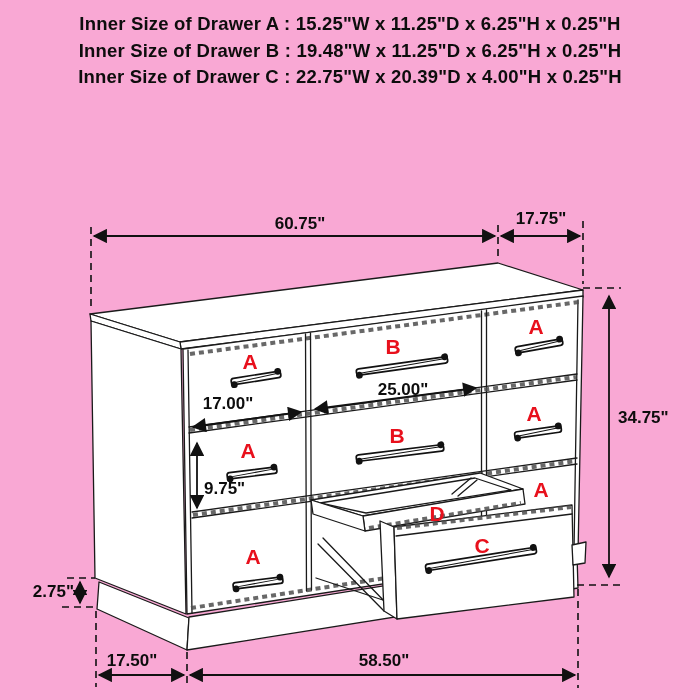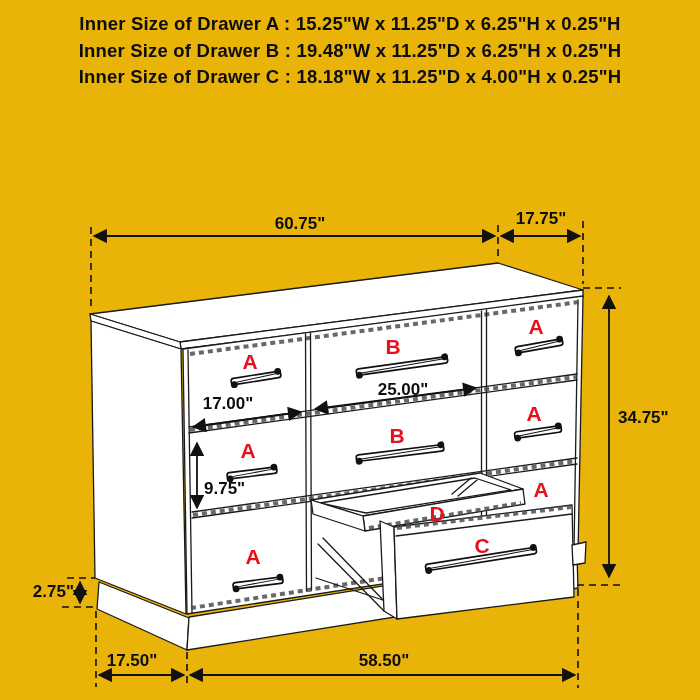--- a/index.html
+++ b/index.html
@@ -1,16 +1,16 @@
 <!DOCTYPE html>
 <html><head>
 <meta charset="utf-8">
 <style>
   html,body{margin:0;padding:0;background:#ffffff;}
-  .page{position:relative;width:700px;height:700px;background:#eab308;overflow:hidden;
+  .page{position:relative;width:700px;height:700px;background:#f9a8d4;overflow:hidden;
         font-family:"Liberation Sans","DejaVu Sans",sans-serif;}
   .spec-header{position:absolute;top:11px;left:0;width:700px;text-align:center;
         font-weight:bold;font-size:18.5px;line-height:26.5px;color:#0d0d0d;
         letter-spacing:0.2px;}
   .spec-header div{white-space:nowrap;}
   svg{position:absolute;top:0;left:0;}
   svg text{font-family:"Liberation Sans","DejaVu Sans",sans-serif;}
   .dim-label{font-weight:bold;font-size:17px;fill:#0d0d0d;}
   .drawer-letter{font-weight:bold;font-size:21px;}
   .ln{stroke:#1a1a1a;stroke-width:1.3;fill:none;stroke-linecap:round;}
@@ -20,21 +20,21 @@
   .dim{stroke:#111;stroke-width:1.8;fill:none;}
 </style>
 </head>
 <body>
 
 <div class="page">
 
   <div class="spec-header" id="spec-header">
       <div>Inner Size of Drawer A : 15.25"W x 11.25"D x 6.25"H x 0.25"H</div>
       <div>Inner Size of Drawer B : 19.48"W x 11.25"D x 6.25"H x 0.25"H</div>
-      <div>Inner Size of Drawer C : 18.18"W x 11.25"D x 4.00"H x 0.25"H</div>
+      <div>Inner Size of Drawer C : 22.75"W x 20.39"D x 4.00"H x 0.25"H</div>
     </div>
 
   <svg id="dwg" width="700" height="700" viewBox="0 0 700 700">
     <defs>
       <marker id="ah" viewBox="0 0 10 10" refX="9" refY="5" markerWidth="10" markerHeight="8" orient="auto-start-reverse">
           <path d="M0,0 L10,5 L0,10 z" fill="#111"></path>
         </marker>
     </defs>
 
     <g>

